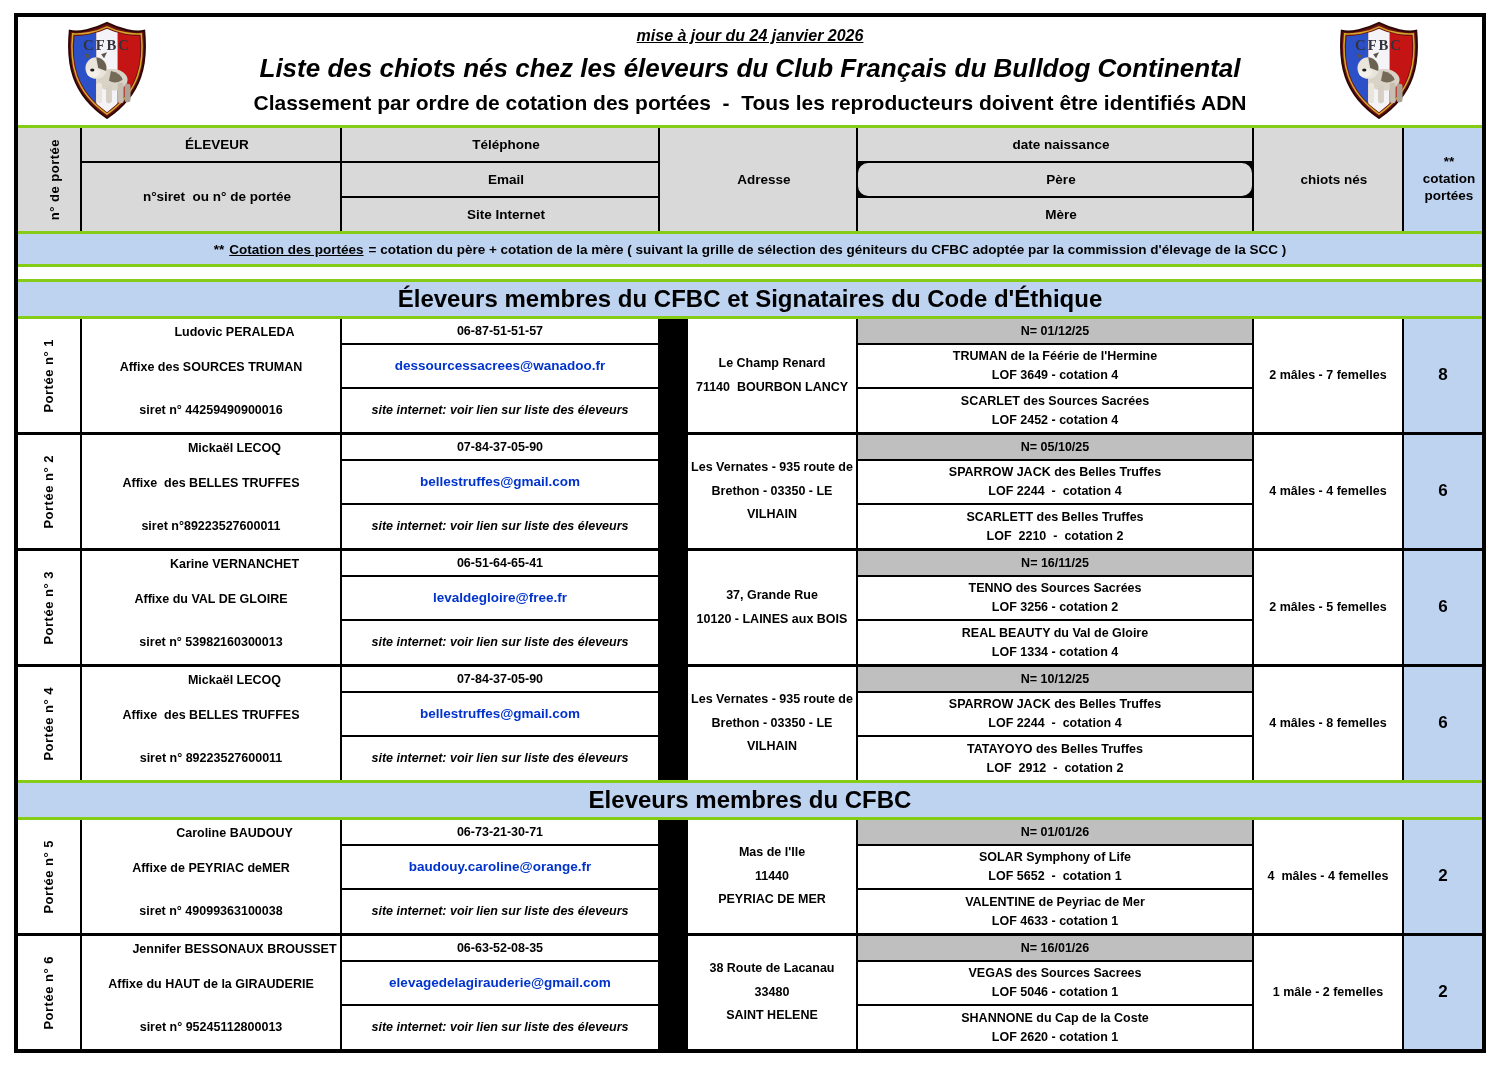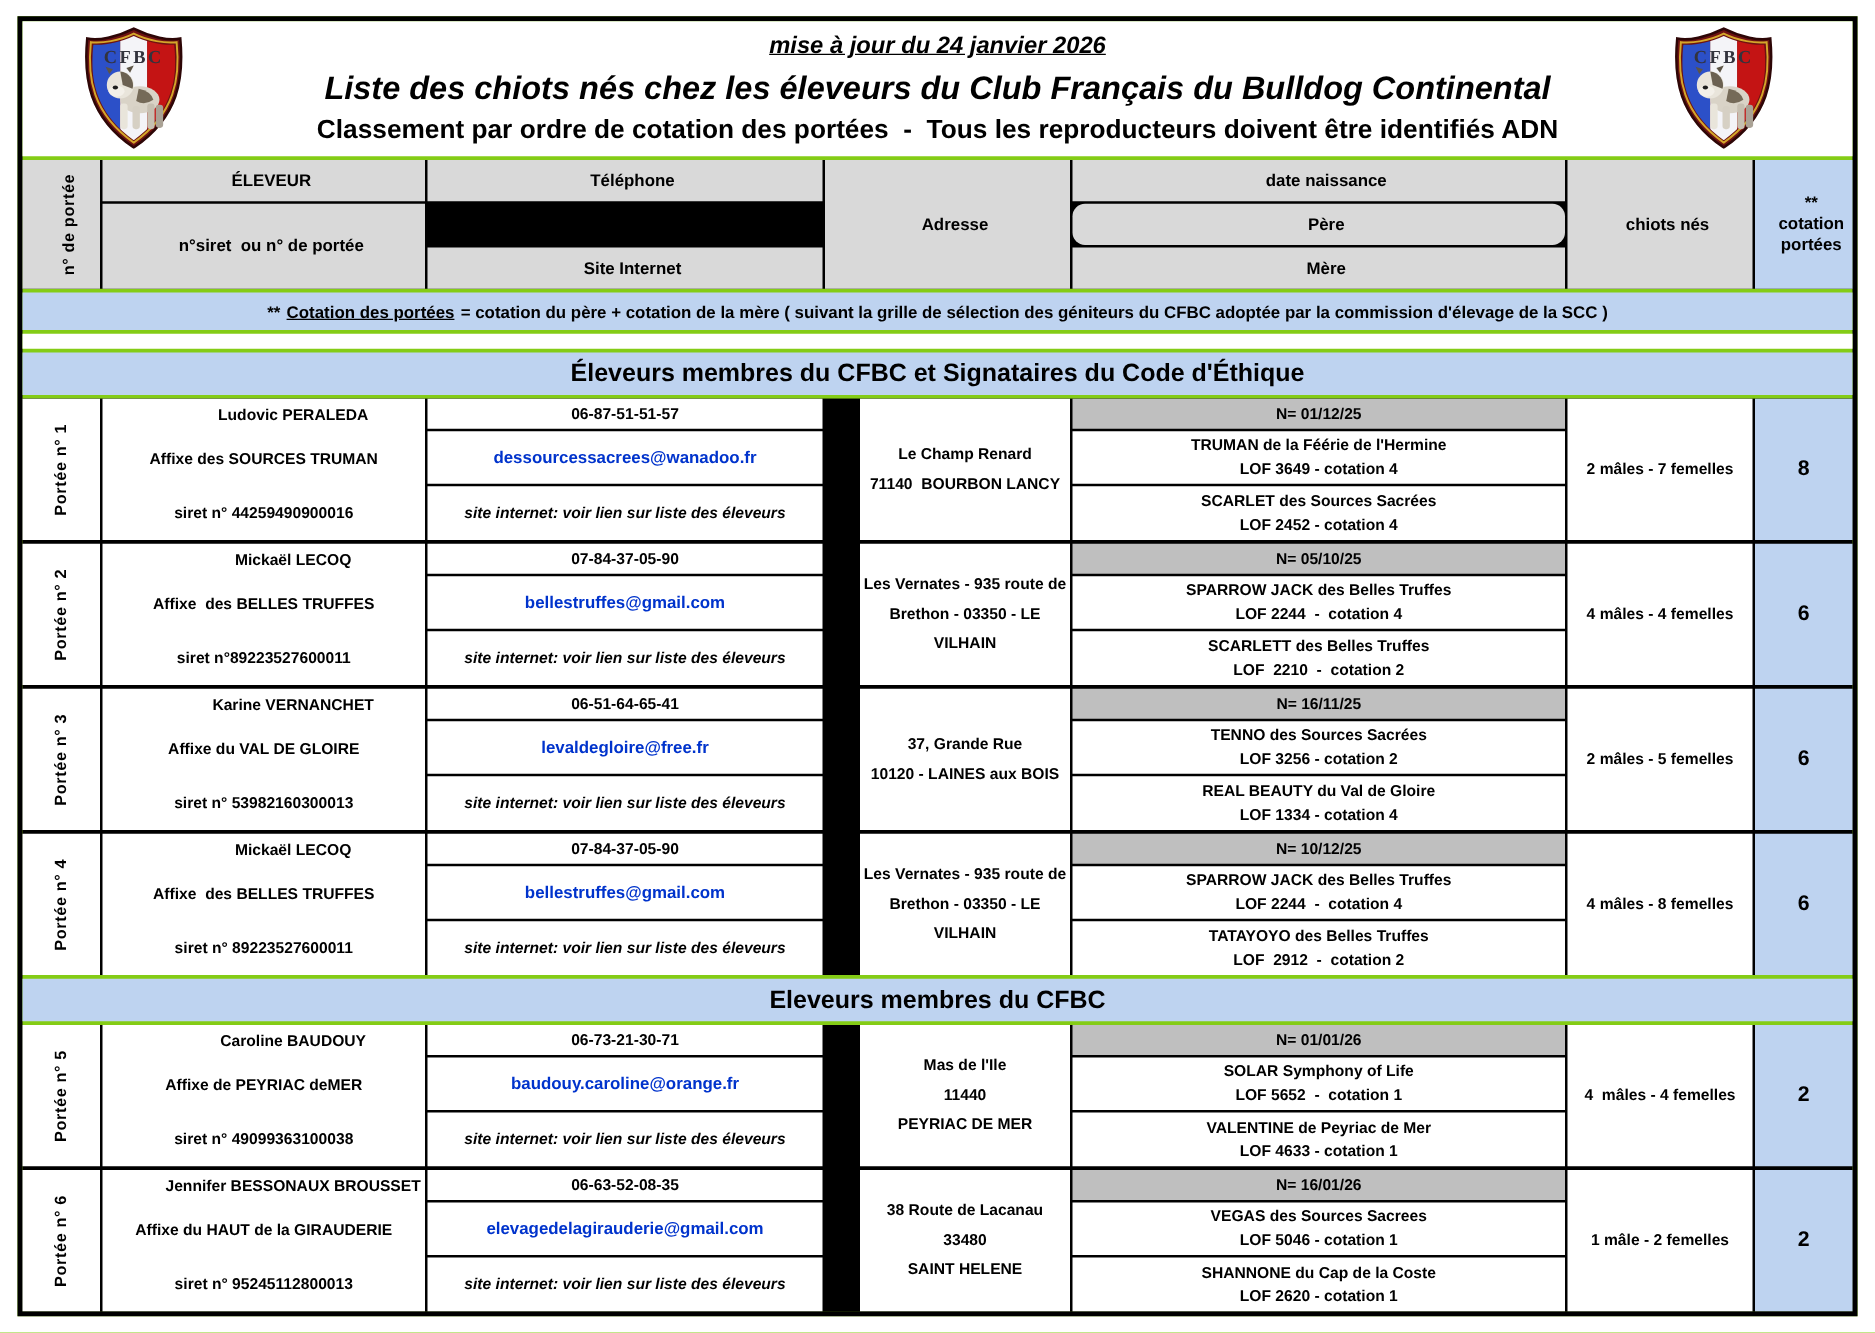--- a/index.html
+++ b/index.html
@@ -12,21 +12,21 @@
   .frame{
     height:100%;box-sizing:border-box;border:4px solid #000;background:#84cc16;
     display:flex;flex-direction:column;gap:3px;
   }
   
   .title-block{
     background:#fff;height:104px;flex:0 0 auto;position:relative;
     display:flex;flex-direction:column;align-items:center;justify-content:space-evenly;
     padding:2px 0;
   }
-  .t1{font-size:19px;font-style:italic;text-decoration:underline;}
+  .t1{font-size:16px;font-style:italic;text-decoration:underline;}
   .t2{font-size:26px;font-style:italic;}
   .t3{font-size:21px;white-space:pre-wrap;}
   .logo{position:absolute;top:4px;}
   .logo.left{left:48px;}
   .logo.right{right:62px;}
   .logo text{font-family:"Liberation Serif","DejaVu Serif",serif;font-size:15px;font-weight:bold;fill:#33333d;letter-spacing:2px;}
   
   .grid{
     display:grid;background:#000;gap:2px;
     grid-template-columns:62px 258px 316px 196px 394px 148px 78px;
@@ -77,21 +77,21 @@
   .c-cot{grid-column:7;grid-row:1/4;font-size:17px;}
   
   .note-bar{
     background:#bed3f0;height:30px;flex:0 0 auto;
     display:flex;align-items:center;justify-content:center;gap:5px;font-size:13.5px;
   }
   .note-bar .u{text-decoration:underline;}
   .white-gap{background:#fff;height:12px;flex:0 0 auto;}
   .section-bar{
     background:#bed3f0;height:34px;flex:0 0 auto;
-    display:flex;align-items:center;justify-content:center;font-size:20px;text-align:center;
+    display:flex;align-items:center;justify-content:center;font-size:24px;text-align:center;
   }
   .rows{display:flex;flex-direction:column;gap:3px;background:#000;flex:0 0 auto;}
 </style>
 </head>
 <body>
 
 <div class="frame">
 
   <div class="title-block">
     <svg class="logo left" width="82" height="98" viewBox="0 0 82 100">
@@ -157,20 +157,21 @@
     <div class="t1">mise à jour du 24 janvier 2026</div>
     <div class="t2">Liste des chiots nés chez les éleveurs du Club Français du Bulldog Continental</div>
     <div class="t3">Classement par ordre de cotation des portées  -  Tous les reproducteurs doivent être identifiés ADN</div>
   </div>
 
   <div class="grid thead">
     <div class="cell hcell h-portee"><span class="vert">n° de portée</span></div>
     <div class="cell hcell h-eleveur">ÉLEVEUR</div>
     <div class="cell hcell h-siret">n°siret  ou n° de portée</div>
     <div class="cell hcell h-tel">Téléphone</div>
+    <div class="cell hcell h-email">Email</div>
     <div class="cell hcell h-site">Site Internet</div>
     <div class="cell hcell h-adr">Adresse</div>
     <div class="cell hcell h-date">date naissance</div>
     <div class="cell hcell h-pere">Père</div>
     <div class="cell hcell h-mere">Mère</div>
     <div class="cell hcell h-chiots">chiots nés</div>
     <div class="cell hcell bluecell h-cot">**
 cotation
 portées</div>
   </div>

